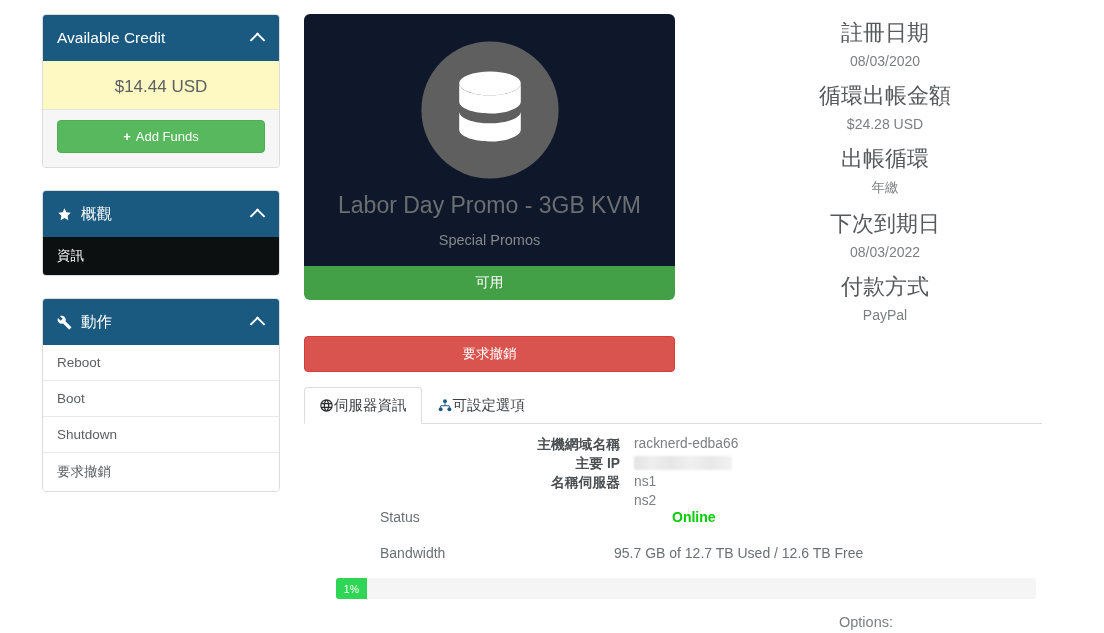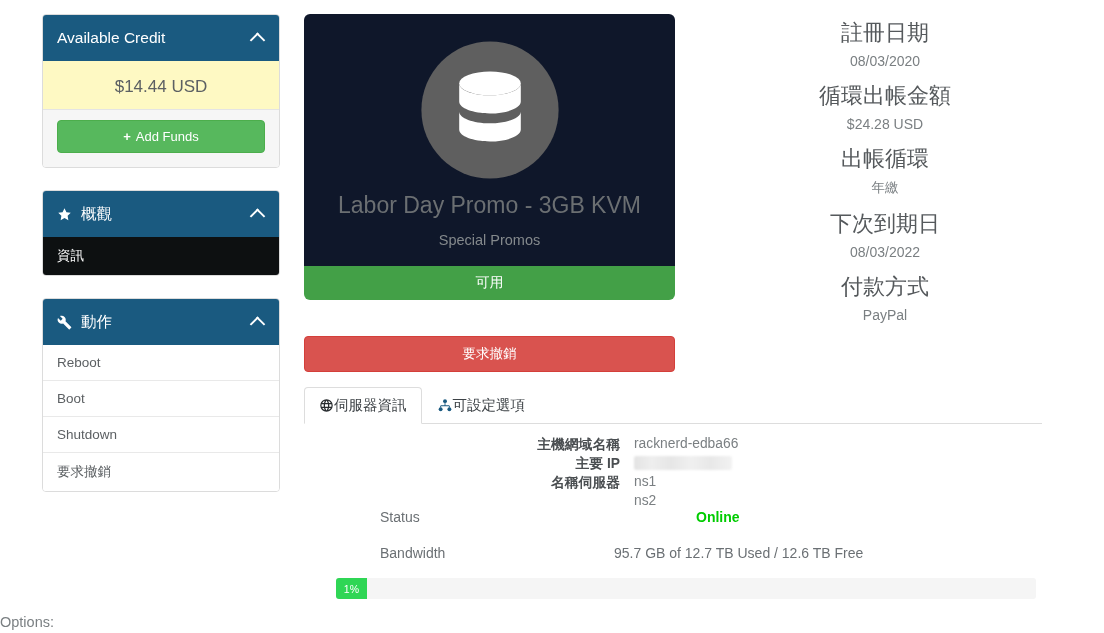--- a/index.html
+++ b/index.html
@@ -163,21 +163,21 @@
     font-size: 13.8px; color: #4a4e51; font-weight: bold;
   }
   .dvalue { font-size: 13.8px; color: #7a7f82; }
   .redact {
     display: inline-block; width: 98px; height: 14px;
     background: linear-gradient(90deg,#e3e3e3 0%,#eeeeee 18%,#e6e6e6 38%,#f0f0f0 58%,#e8e8e8 78%,#f2f2f2 100%);
     border-radius: 2px;
     filter: blur(1px);
     vertical-align: middle;
   }
-  .srow { display: flex; align-items: center; gap: 24px; }
+  .srow { display: flex; align-items: center; }
   .slabel { width: 110px; text-align: left; font-size: 14px; color: #6b7074; padding-left: 76px; }
   .svalue { font-size: 14px; font-weight: bold; color: #00cc00; margin-left: 258px; }
   .brow { display: flex; margin-top: 20px; align-items: baseline; }
   .blabel { width: 110px; font-size: 14px; color: #6b7074; padding-left: 76px; }
   .bvalue { font-size: 14px; color: #6b7074; margin-left: 200px; }
 
   .progress-outer {
     position: absolute; left: 336px; top: 578px;
     width: 700px; height: 21px;
     background: #f5f5f5;
@@ -186,21 +186,21 @@
   }
   .progress-inner {
     height: 100%; width: 4.4%;
     background: #2fd655;
     color: #ffffff;
     font-size: 10.5px;
     display: flex; align-items: center; justify-content: center;
   }
   .options-text {
     position: absolute; left: 0; top: 614px; width: 893px;
-    text-align: left;
+    text-align: right;
     font-size: 14.5px; color: #7a7f82;
   }
 </style>
 </head>
 <body>
 
 <div class="page">
 
   <div class="sidebar">
 

